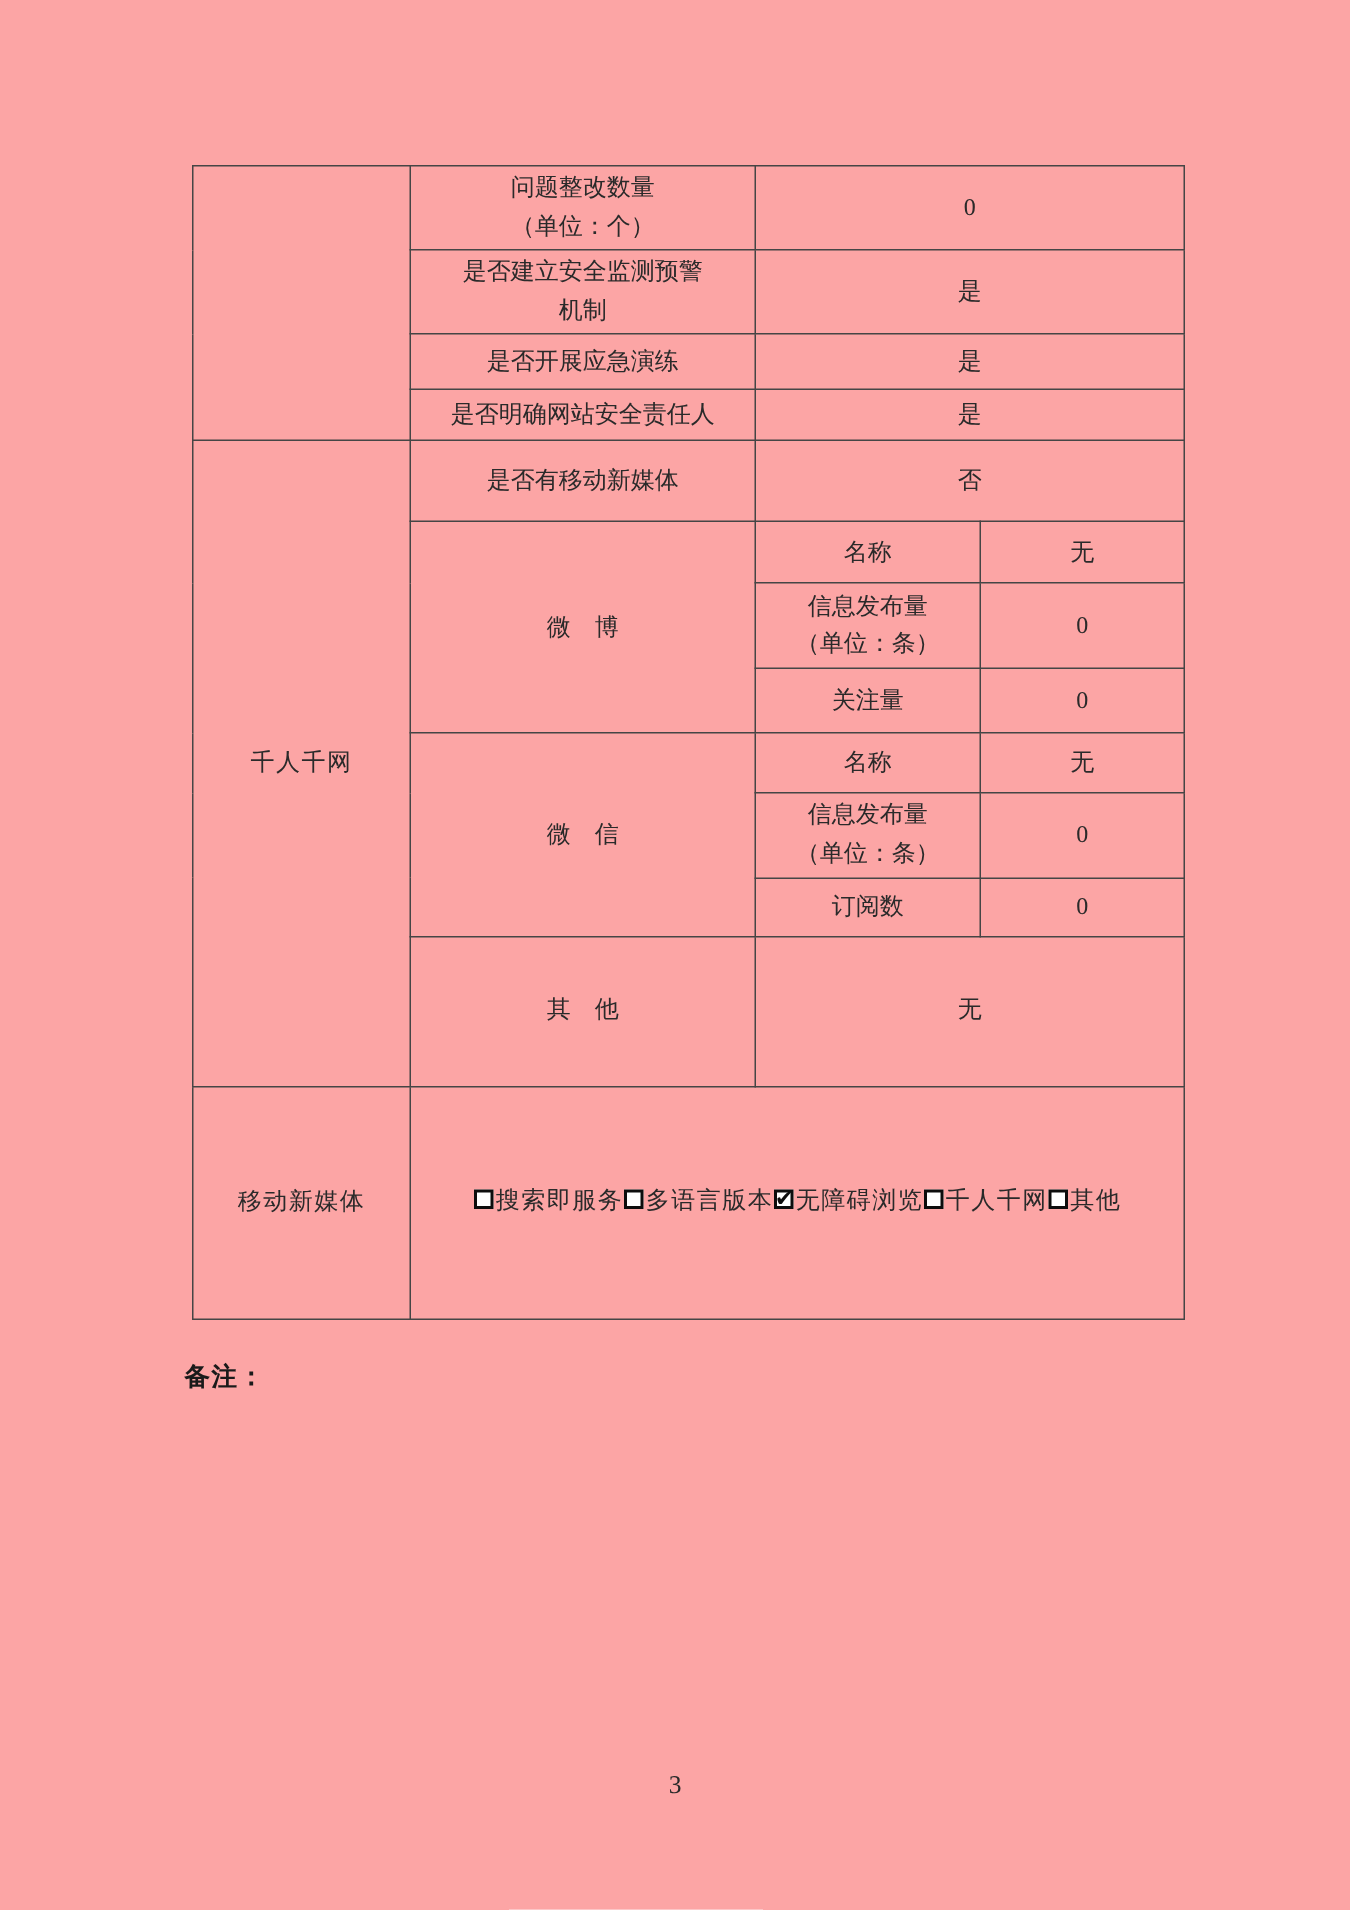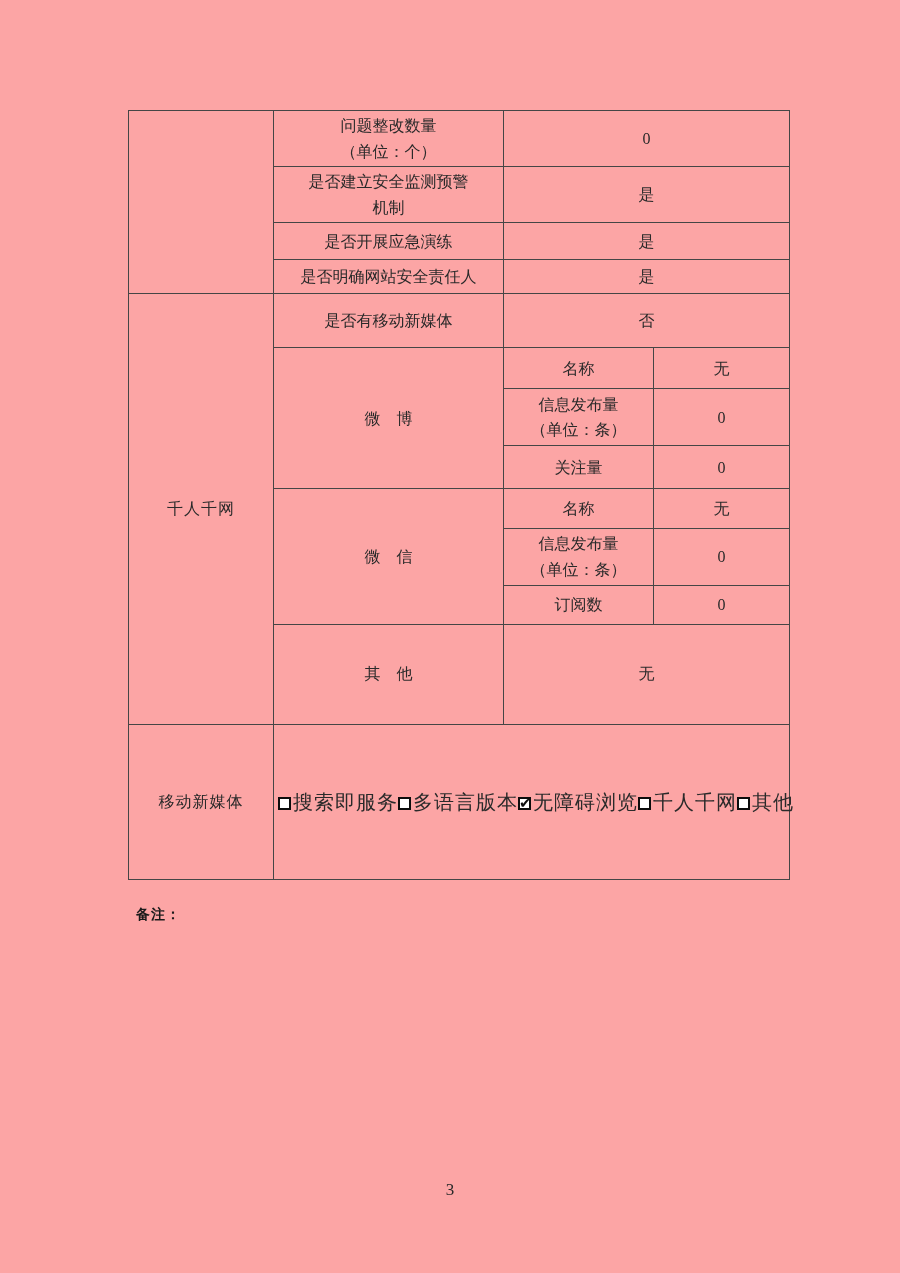--- a/index.html
+++ b/index.html
@@ -26,22 +26,22 @@
     vertical-align: middle;
     font-size: 16px;
     line-height: 1.6;
     color: #2a2a2a;
     white-space: pre-line;
     padding: 2px 4px;
   }
   td.section-cell { letter-spacing: 1px; }
 
   .cb-line {
-    text-align: left;
-    font-size: 20px;
+    text-align: center;
+    font-size: 16px;
     line-height: 1.4;
     white-space: nowrap;
     letter-spacing: 1px;
   }
   .cb-item { display: inline-block; }
   .cb-box {
     display: inline-block;
     width: 13px; height: 13px;
     border: 2px solid #0d0d0d;
     background: #ffffff;
@@ -55,26 +55,25 @@
     left: -1px; top: -6px;
     font-size: 15px;
     font-weight: bold;
     color: #0d0d0d;
     font-family: "DejaVu Sans", sans-serif;
   }
 
   .notes {
     position: absolute;
     left: 123px; top: 906px;
-    font-size: 14px;
+    font-size: 17px;
     font-weight: bold;
     font-family: "Liberation Sans", "DejaVu Sans", sans-serif;
     color: #1a1a1a;
     letter-spacing: 1px;
-    margin-left: 13px;
   }
   .page-number {
     position: absolute;
     left: 0; top: 1180px;
     width: 100%;
     text-align: center;
     font-size: 17px;
     color: #2a2a2a;
   }
 </style>

